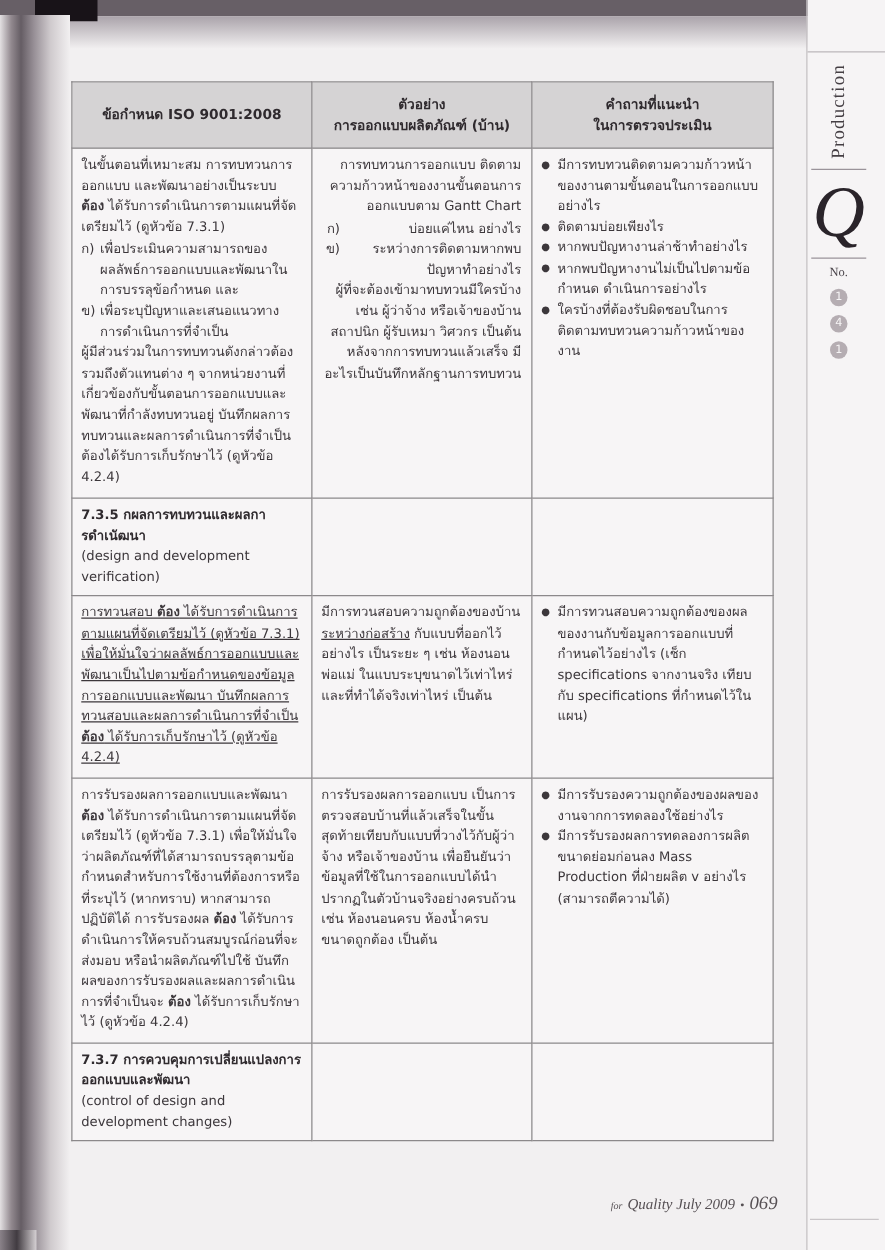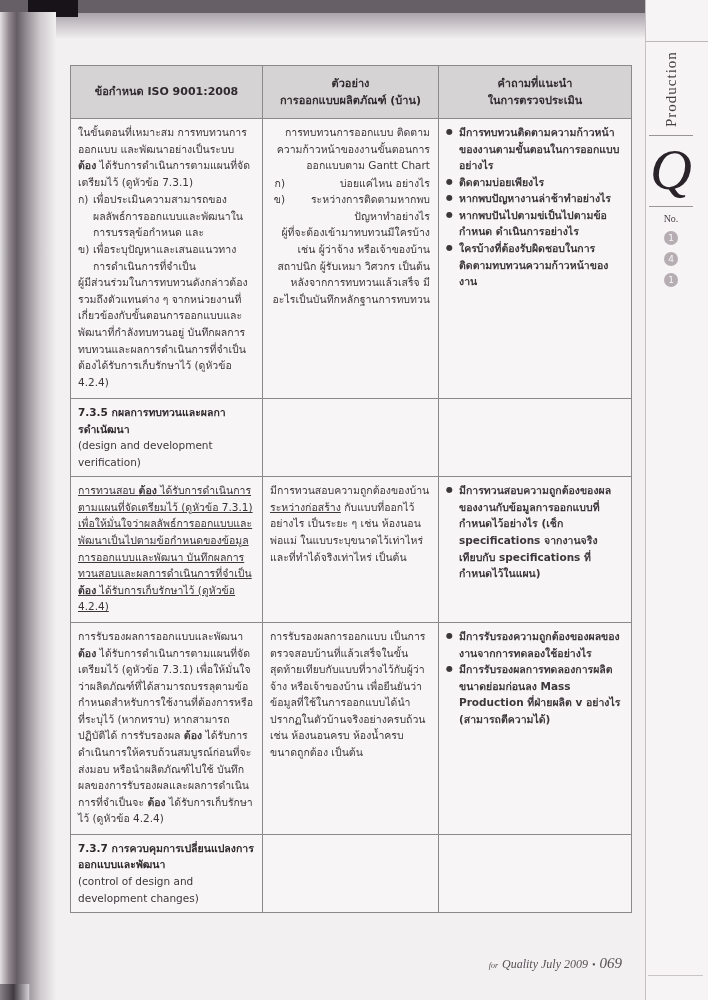--- a/index.html
+++ b/index.html
@@ -36,35 +36,35 @@
 
   
   .footer{position:absolute;right:86px;top:954px;font-family:"Liberation Serif","DejaVu Serif",serif;
       font-style:italic;color:#565054;white-space:nowrap;}
   .f-for{font-size:8px;}
   .f-title{font-size:12px;}
   .f-bullet{font-size:10px;}
   .f-page{font-size:15px;}
 
   
-  .doc-table{position:absolute;left:70px;top:65px;border-collapse:collapse;table-layout:fixed;
+  .doc-table{position:absolute;left:57px;top:65px;border-collapse:collapse;table-layout:fixed;
       width:561px;background:#f7f5f6;}
   .doc-table th,.doc-table td{border:1px solid #8c898b;vertical-align:top;
       font-size:10.5px;line-height:1.58;color:#3c373b;}
   .doc-table col.c1{width:192px;} .doc-table col.c2{width:176px;} .doc-table col.c3{width:193px;}
   .doc-table th{background:#d5d3d4;font-weight:bold;text-align:center;height:44px;
       font-size:11px;padding:4px 6px;vertical-align:middle;color:#2f2a2e;}
   .doc-table td{padding:5px 8px 6px 7px;}
   .para{margin:0 0 1px 0;}
   .hang{display:flex;margin:0;}
   .hang .marker{flex:0 0 15px;}
   .hang .li-text{flex:1;}
   .bullet-item{display:flex;margin:0;}
   .bullet-item .marker{flex:0 0 13px;font-size:8px;line-height:16px;}
-  .bullet-item .li-text{flex:1;font-weight:bold;}
+  .bullet-item .li-text{flex:1;}
   .section-title{font-weight:bold;color:#2f2a2e;}
   .section-sub{color:#3c373b;}
   .seg-b{font-weight:bold;text-align:center;}
   .seg-u{text-decoration:underline;}
 </style>
 </head>
 <body>
 
 <div class="top-band"></div>
 <div class="top-fade"></div>
@@ -143,21 +143,21 @@
           <div class="bullet-item">
             <span class="marker">●</span>
             <span class="li-text"><span>ติดตามบ่อยเพียงไร</span></span>
           </div>
           <div class="bullet-item">
             <span class="marker">●</span>
             <span class="li-text"><span>หากพบปัญหางานล่าช้าทำอย่างไร</span></span>
           </div>
           <div class="bullet-item">
             <span class="marker">●</span>
-            <span class="li-text"><span>หากพบปันไปตามข่เป็นไปตามข้อกำหนด ดำเนินการอย่างไร</span></span>
+            <span class="li-text"><span>หากพบปัญหางานไม่เป็นไปตามข้อกำหนด ดำเนินการอย่างไร</span></span>
           </div>
           <div class="bullet-item">
             <span class="marker">●</span>
             <span class="li-text"><span>ใครบ้างที่ต้องรับผิดชอบในการติดตามทบทวนความก้าวหน้าของงาน</span></span>
           </div>
         </td>
       </tr>
       <tr>
         <td style="height: 46px;">
           <div class="section-title">7.3.5 กผลการทบทวนและผลการดำเนัฒนา</div>

